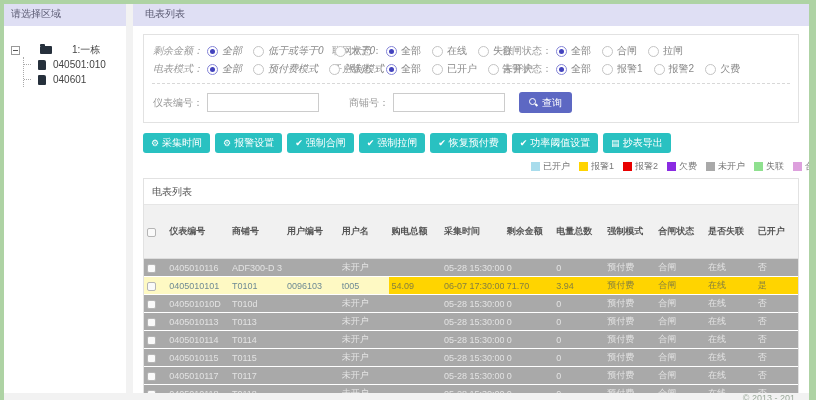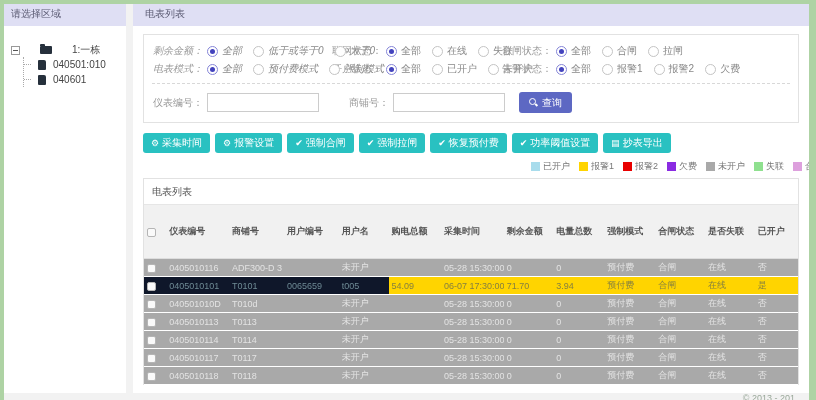--- a/index.html
+++ b/index.html
@@ -52,21 +52,21 @@
   .legend { display:flex; justify-content:flex-end; align-items:center; gap:9px; font-size:9px; color:#777; margin:7px -14px 0 0; white-space:nowrap; }
   .legend-item { display:flex; align-items:center; gap:3px; }
   .swatch { width:9px; height:9px; display:inline-block; flex:0 0 auto; }
 
   .table-panel { margin:5px 10px 0 10px; border:1px solid #e2e2e2; border-bottom:none; }
   .table-title { font-size:10px; color:#555; padding:6px 8px 5px 8px; }
   table { width:100%; border-collapse:collapse; table-layout:fixed; }
   thead th { background:#f1f1f1; color:#555; font-weight:bold; text-align:left; font-size:9px; padding:20px 3px; border-bottom:1px solid #ddd; border-top:1px solid #e6e6e6; white-space:nowrap; overflow:hidden; }
   tbody td { font-size:9px; padding:2px 3px; height:14px; border-bottom:1px solid #fff; white-space:nowrap; overflow:hidden; color:#777; }
   tr.gray td { background:#a9a9a9; color:#e3e3e3; }
-  tr.blue td, tr.blue_yellow td { background:#0f172a; color:#6e8a94; }
+  tr.blue td, tr.blue_yellow td { background:#fef9c3; color:#6e8a94; }
   tr.blue_yellow td.yellow { background:#ffd400; color:#86803f; }
   .checkbox { display:inline-block; width:9px; height:9px; background:#fafafa; border:1px solid #b5b5b5; border-radius:2px; vertical-align:middle; cursor:pointer; }
 
   .copyright { position:absolute; right:14px; bottom:-3px; font-size:9px; color:#9aa89a; }
 </style>
 </head>
 <body>
 
 <div class="inner">
 
@@ -320,21 +320,21 @@
               <td>0</td>
               <td>预付费</td>
               <td>合闸</td>
               <td>在线</td>
               <td>否</td>
             </tr>
             <tr class="blue_yellow">
               <td><span class="checkbox"></span></td>
               <td>0405010101</td>
               <td>T0101</td>
-              <td>0065659</td>
+              <td>0096103</td>
               <td>t005</td>
               <td class="yellow">54.09</td>
               <td class="yellow">06-07 17:30:00</td>
               <td class="yellow">71.70</td>
               <td class="yellow">3.94</td>
               <td class="yellow">预付费</td>
               <td class="yellow">合闸</td>
               <td class="yellow">在线</td>
               <td class="yellow">是</td>
             </tr>
@@ -378,20 +378,35 @@
               <td>05-28 15:30:00</td>
               <td>0</td>
               <td>0</td>
               <td>预付费</td>
               <td>合闸</td>
               <td>在线</td>
               <td>否</td>
             </tr>
             <tr class="gray">
               <td><span class="checkbox"></span></td>
+              <td>0405010115</td>
+              <td>T0115</td>
+              <td></td>
+              <td>未开户</td>
+              <td></td>
+              <td>05-28 15:30:00</td>
+              <td>0</td>
+              <td>0</td>
+              <td>预付费</td>
+              <td>合闸</td>
+              <td>在线</td>
+              <td>否</td>
+            </tr>
+            <tr class="gray">
+              <td><span class="checkbox"></span></td>
               <td>0405010117</td>
               <td>T0117</td>
               <td></td>
               <td>未开户</td>
               <td></td>
               <td>05-28 15:30:00</td>
               <td>0</td>
               <td>0</td>
               <td>预付费</td>
               <td>合闸</td>

